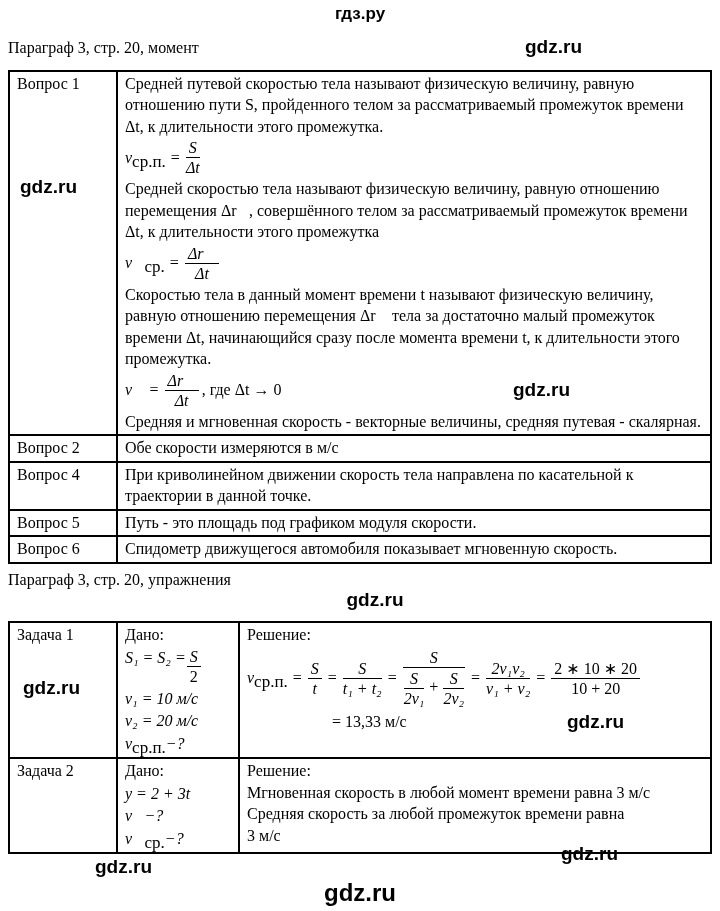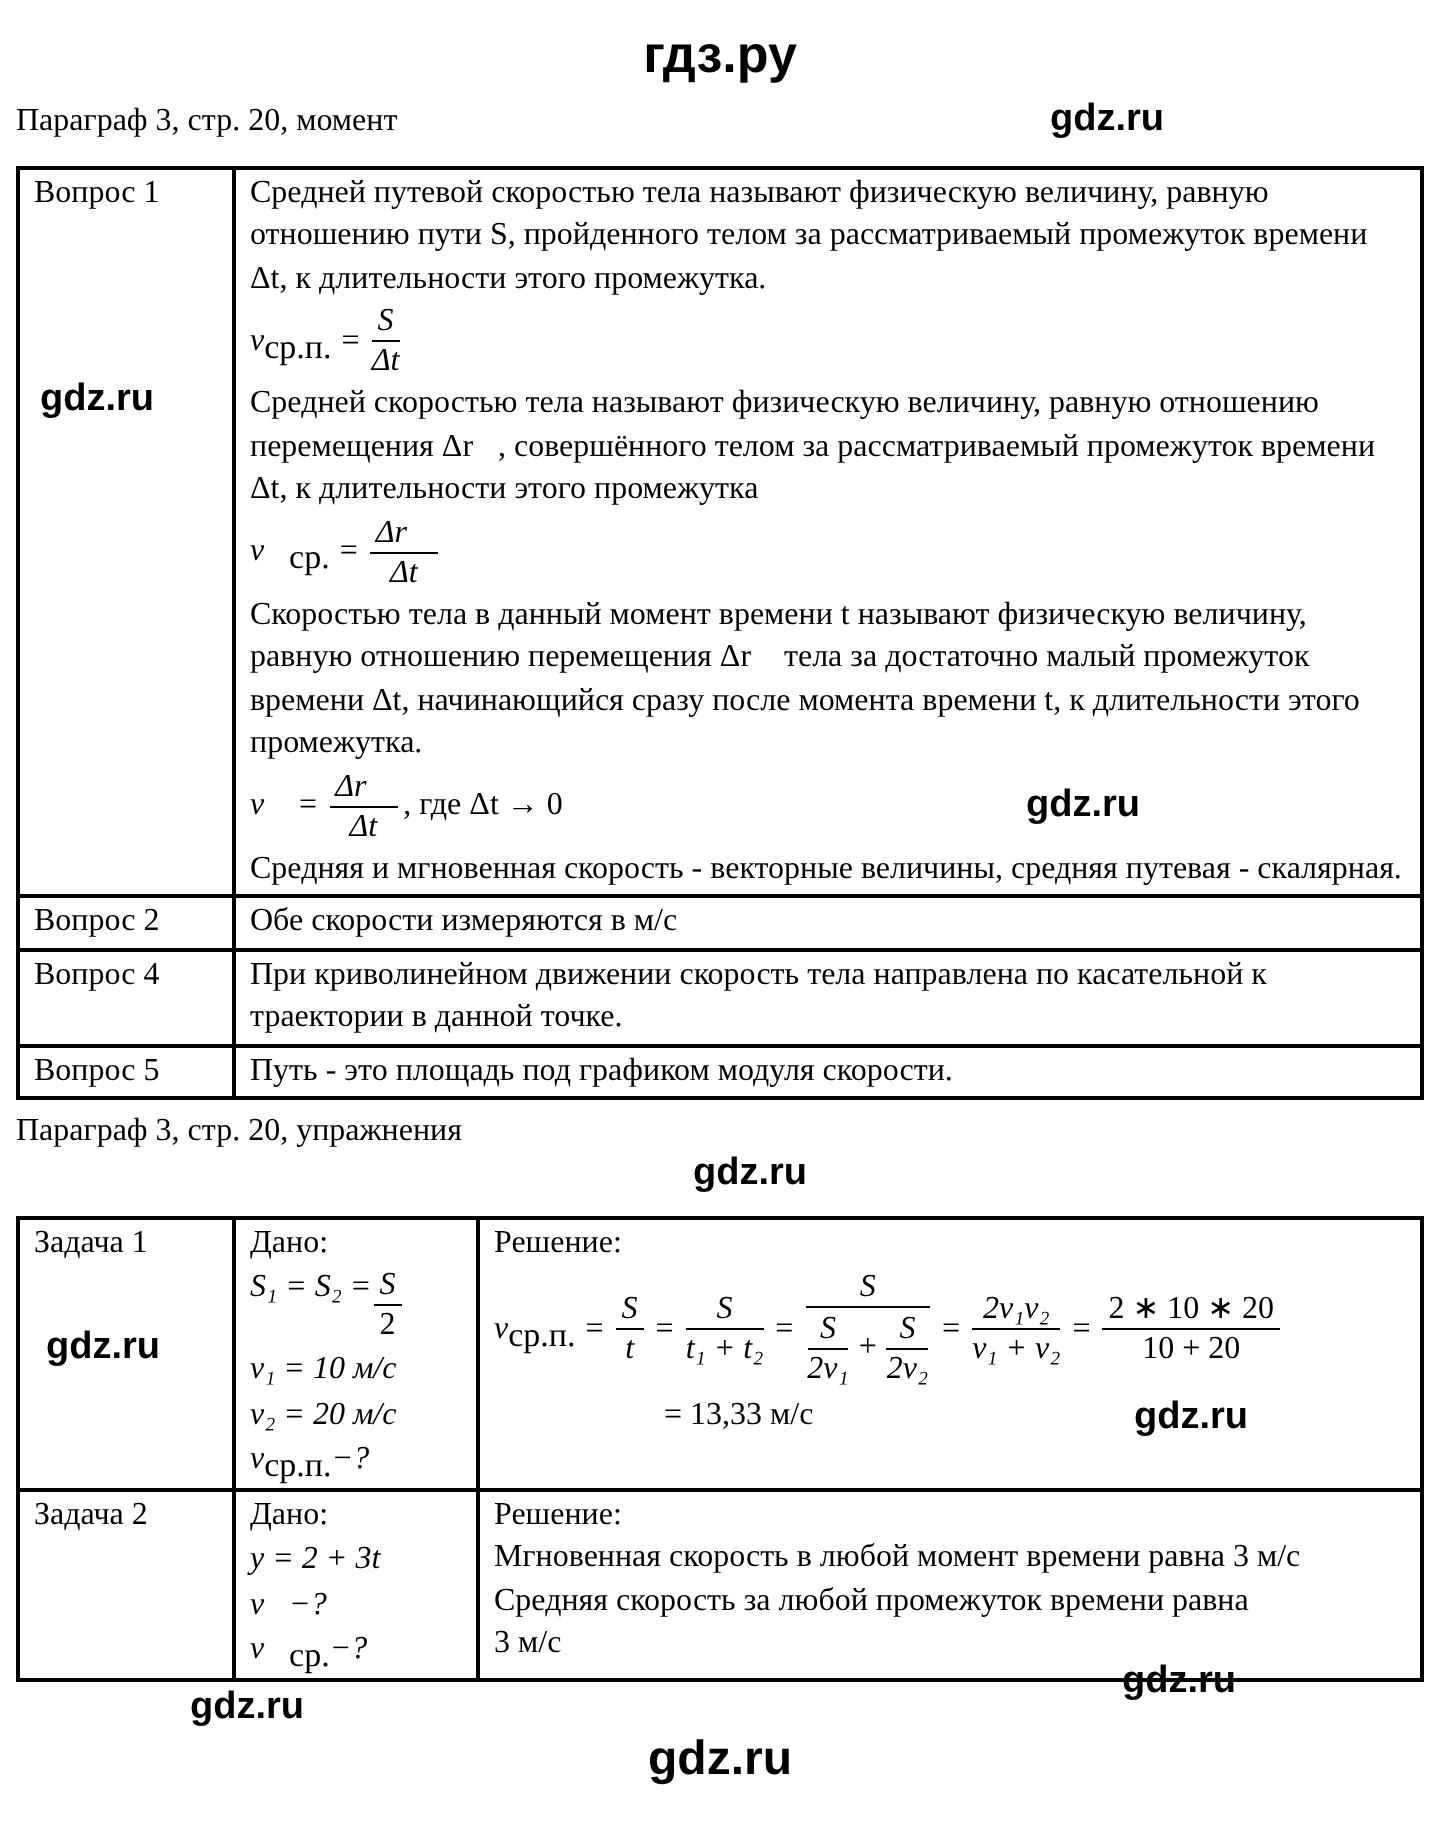--- a/index.html
+++ b/index.html
@@ -9,23 +9,23 @@
     color:#000;
     font-family:"Liberation Serif", serif;
     font-size:16px; line-height:21.5px;
   }
   .wm {
     font-family:"Liberation Sans", sans-serif;
     font-weight:bold; font-size:19px; line-height:20px;
     color:#000; white-space:nowrap;
   }
   .top-logo {
-    text-align:center; padding-top:14px;
+    text-align:center; padding-top:1px;
     font-family:"Liberation Sans", sans-serif;
-    font-weight:bold; font-size:26px; line-height:26px;
+    font-weight:bold; font-size:17px; line-height:26px;
   }
   .sec-head {
     display:flex; justify-content:space-between; align-items:baseline;
     margin:10px 8px 0 8px;
   }
   .sec-head .wm { margin-right:130px; }
   .sec-head2 { margin:5px 8px 0 8px; }
   .wm-center { text-align:center; margin:0 0 0 30px; }
   table {
     border-collapse:collapse; table-layout:fixed;
@@ -127,20 +127,24 @@
       <td>Обе скорости измеряются в м/с</td>
     </tr>
     <tr>
       <td class="col-lbl">Вопрос 4</td>
       <td>При криволинейном движении скорость тела направлена по касательной к траектории в данной точке.</td>
     </tr>
     <tr>
       <td class="col-lbl">Вопрос 5</td>
       <td>Путь - это площадь под графиком модуля скорости.</td>
     </tr>
+    <tr>
+      <td class="col-lbl">Вопрос 6</td>
+      <td>Спидометр движущегося автомобиля показывает мгновенную скорость.</td>
+    </tr>
   </tbody>
     </table>
 
   <div class="sec-head2">
     <span>Параграф 3, стр. 20, упражнения</span>
   </div>
   <div class="wm wm-center">gdz.ru</div>
 
   <table>
     <tbody>

